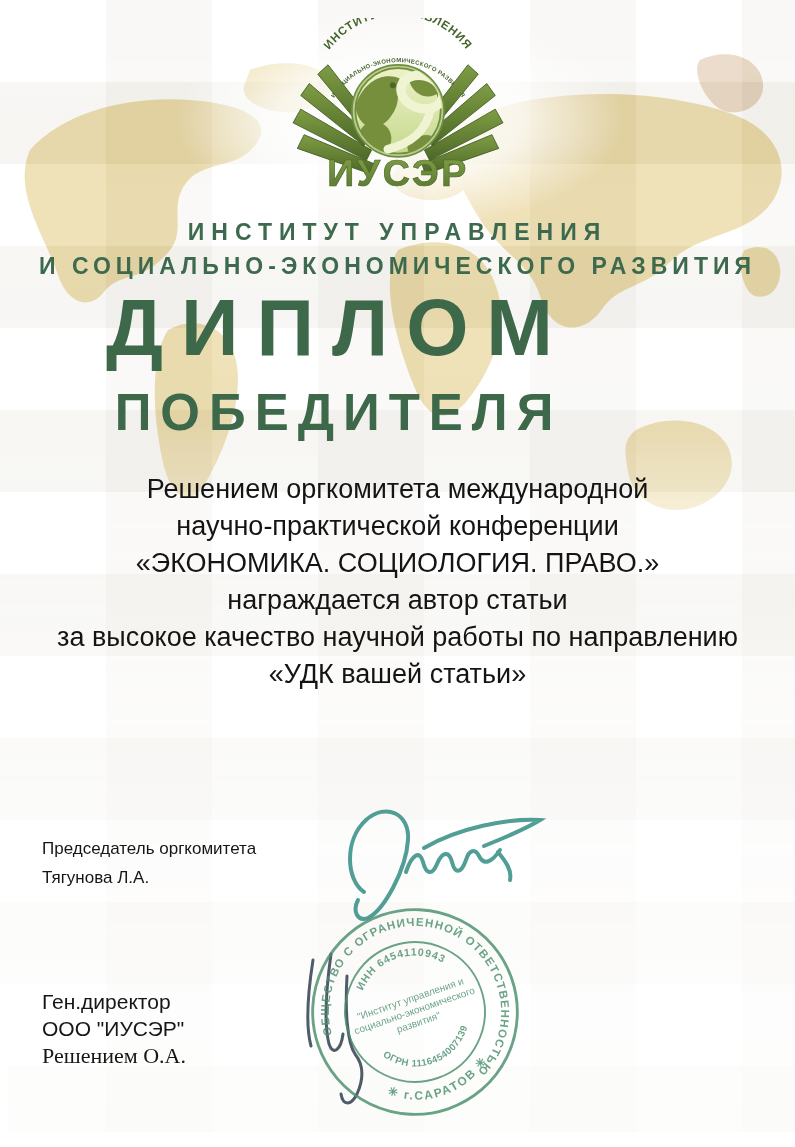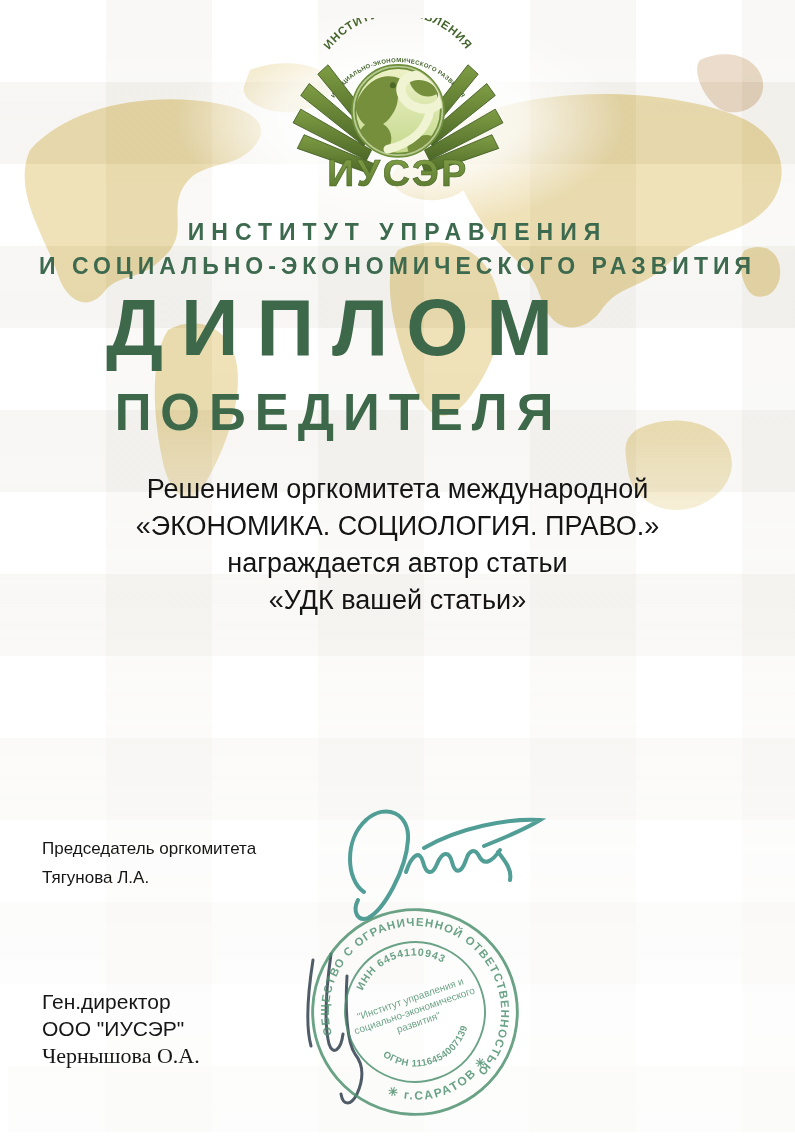--- a/index.html
+++ b/index.html
@@ -129,43 +129,45 @@
     <div class="l2">И СОЦИАЛЬНО-ЭКОНОМИЧЕСКОГО РАЗВИТИЯ</div>
   </div>
 
   <div class="title">
     <div class="t1">ДИПЛОМ</div>
     <div class="t2">ПОБЕДИТЕЛЯ</div>
   </div>
 
   <div class="bodytext">
     <div class="bl">Решением оргкомитета международной</div>
+    <div class="bl">научно-практической конференции</div>
     <div class="bl">«ЭКОНОМИКА. СОЦИОЛОГИЯ. ПРАВО.»</div>
     <div class="bl">награждается автор статьи</div>
+    <div class="bl">за высокое качество научной работы по направлению</div>
     <div class="bl">«УДК вашей статьи»</div>
   </div>
 
   <div class="sig-block">
     <div>Председатель оргкомитета</div>
     <div>Тягунова Л.А.</div>
   </div>
 
   <svg class="sig-teal" viewBox="0 0 238 138">
     <g fill="none" stroke="#3e948b" stroke-width="4" stroke-linecap="round">
       <path d="M36,100 C18,88 16,48 38,28 C58,10 82,22 80,48 C78,78 56,118 40,126 C30,130 24,120 30,108"></path>
       <path d="M78,80 C84,62 92,58 95,70 C98,82 104,84 109,72 C114,60 121,58 124,70 C127,82 133,82 138,68 C141,58 147,56 151,64 C156,74 164,70 172,58"></path>
       <path d="M96,56 C130,36 180,26 212,28 C196,38 176,46 156,54"></path>
       <path d="M170,60 C178,70 184,78 182,88"></path>
     </g>
   </svg>
 
   <div class="dir-block">
     <div>Ген.директор</div>
     <div>ООО "ИУСЭР"</div>
-    <div class="serif">Чернышова О.А.</div>
+    <div class="serif">Решением О.А.</div>
   </div>
 
   <svg class="sig-ink" viewBox="0 0 92 166">
     <g fill="none" stroke="#32414e" stroke-width="3" stroke-linecap="round">
       <path d="M22,18 C17,50 14,82 20,104"></path>
       <path d="M40,12 C35,48 33,82 38,102 C42,114 50,108 52,92"></path>
       <path d="M56,34 C54,68 56,100 64,112 C72,122 74,134 66,152 C60,164 52,164 50,152"></path>
     </g>
   </svg>
 

